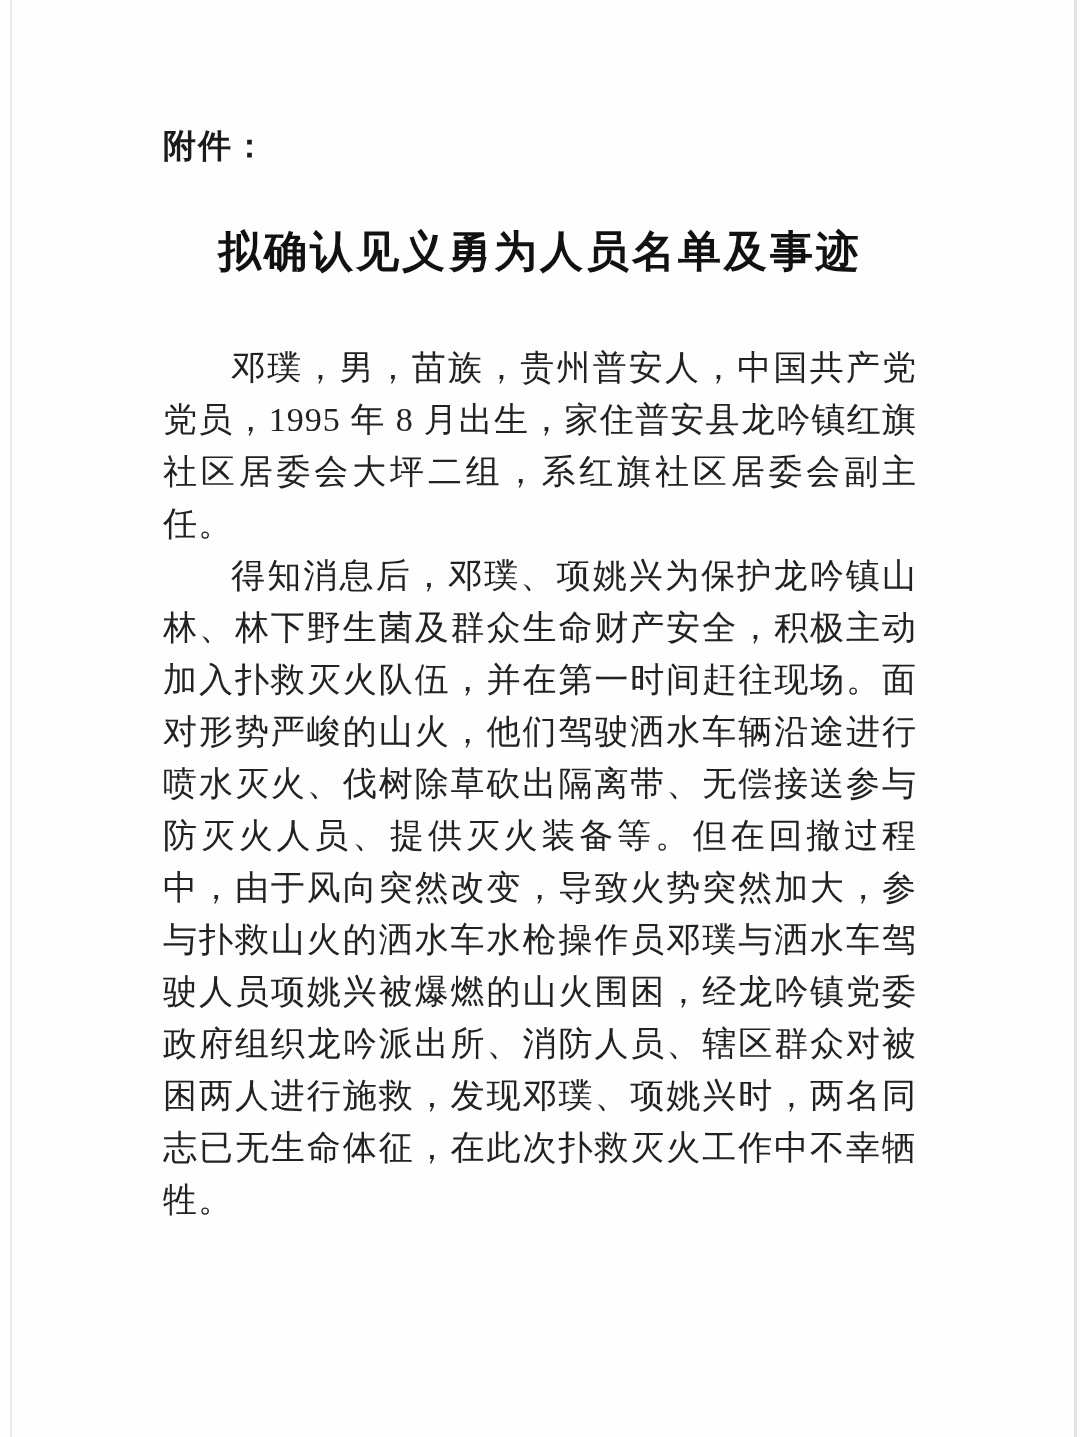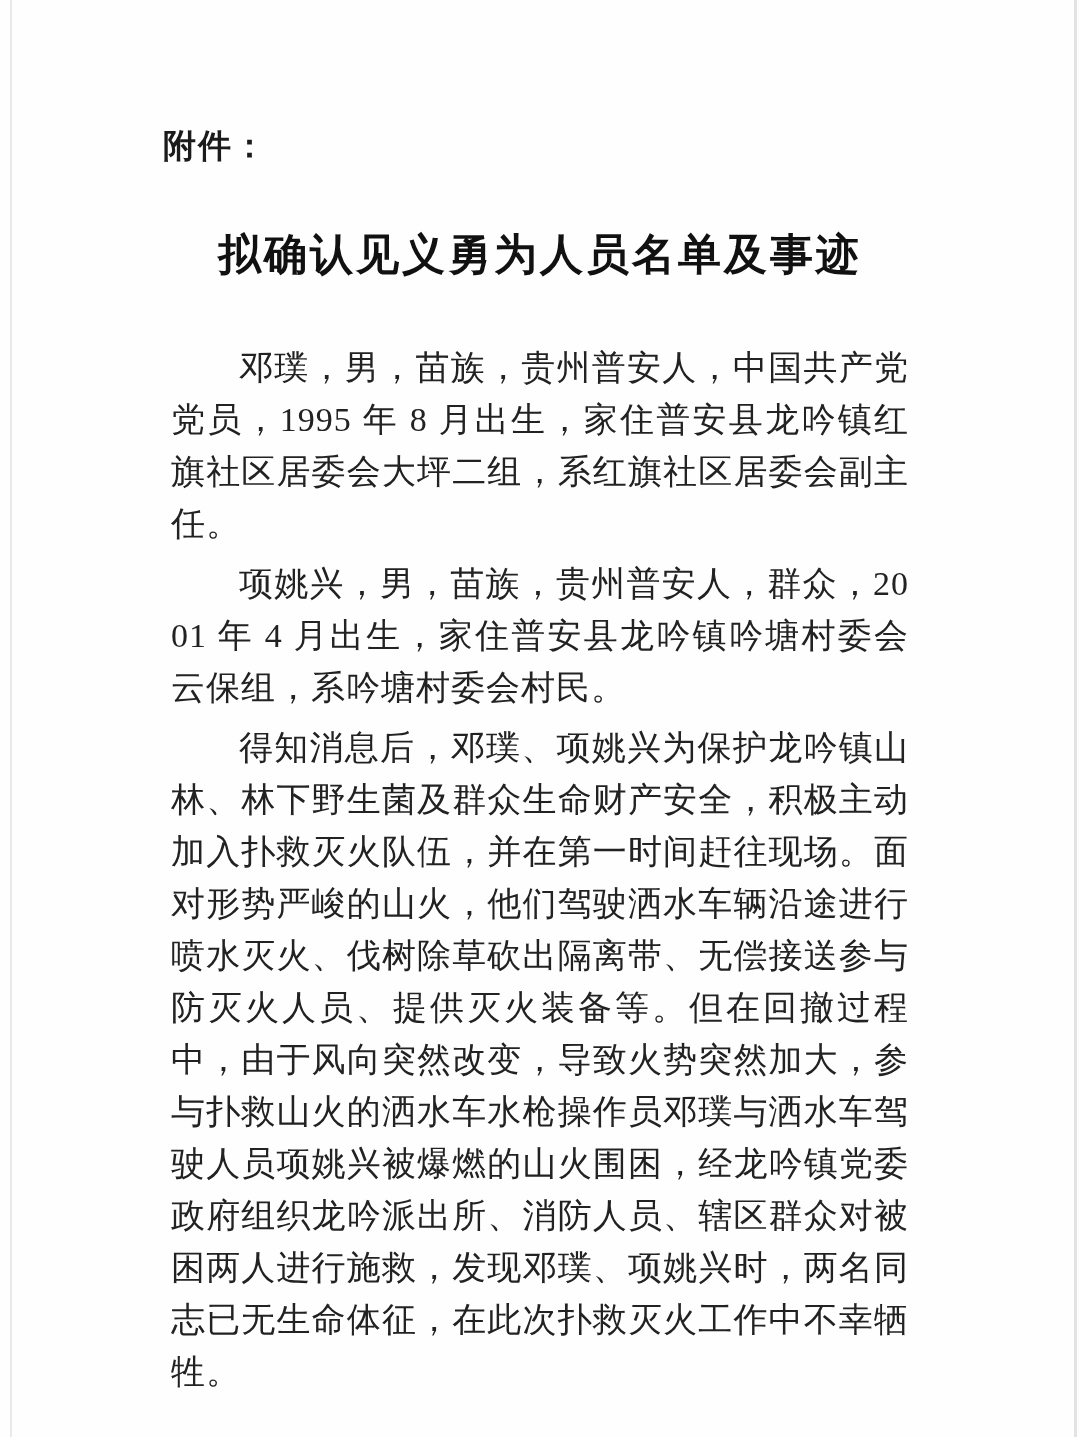--- a/index.html
+++ b/index.html
@@ -36,32 +36,32 @@
     font-family: "Liberation Sans", "DejaVu Sans", sans-serif;
     font-weight: 700;
     font-size: 33px;
     line-height: 40px;
     letter-spacing: 2px;
     color: #1b1b1b;
   }
   .doc-title {
     margin-top: 62px;
     text-align: center;
-    font-family: Liberation Serif, serif;
+    font-family: Liberation Mono, monospace;
     font-weight: 700;
     font-size: 43px;
     line-height: 54px;
     letter-spacing: 3px;
     color: #111111;
   }
   .doc-body {
     margin-top: 60px;
   }
   .doc-body p {
-    margin: 8px;
+    margin: 0;
     font-size: 34px;
     line-height: 52px;
     text-indent: 2em;
     text-align: justify;
     text-align-last: left;
     word-break: break-all;
     letter-spacing: 1px;
     color: #222222;
   }
 </style>
@@ -71,16 +71,15 @@
 <div class="page">
   <div class="edge-left"></div>
   <div class="edge-right"></div>
 
   <div class="attachment-label">附件：</div>
 
   <h1 class="doc-title">拟确认见义勇为人员名单及事迹</h1>
 
   <div class="doc-body">
     <p>邓璞，男，苗族，贵州普安人，中国共产党党员，1995 年 8 月出生，家住普安县龙吟镇红旗社区居委会大坪二组，系红旗社区居委会副主任。</p>
-    <p>项姚兴，男，苗族，贵州普安人，群众，2001 年 4 月出生，家住普安县龙吟镇吟塘村委会云保组，系吟塘村委会村民。</p>
     <p>得知消息后，邓璞、项姚兴为保护龙吟镇山林、林下野生菌及群众生命财产安全，积极主动加入扑救灭火队伍，并在第一时间赶往现场。面对形势严峻的山火，他们驾驶洒水车辆沿途进行喷水灭火、伐树除草砍出隔离带、无偿接送参与防灭火人员、提供灭火装备等。但在回撤过程中，由于风向突然改变，导致火势突然加大，参与扑救山火的洒水车水枪操作员邓璞与洒水车驾驶人员项姚兴被爆燃的山火围困，经龙吟镇党委政府组织龙吟派出所、消防人员、辖区群众对被困两人进行施救，发现邓璞、项姚兴时，两名同志已无生命体征，在此次扑救灭火工作中不幸牺牲。</p>
   </div>
 </div>
 
 </body></html>

